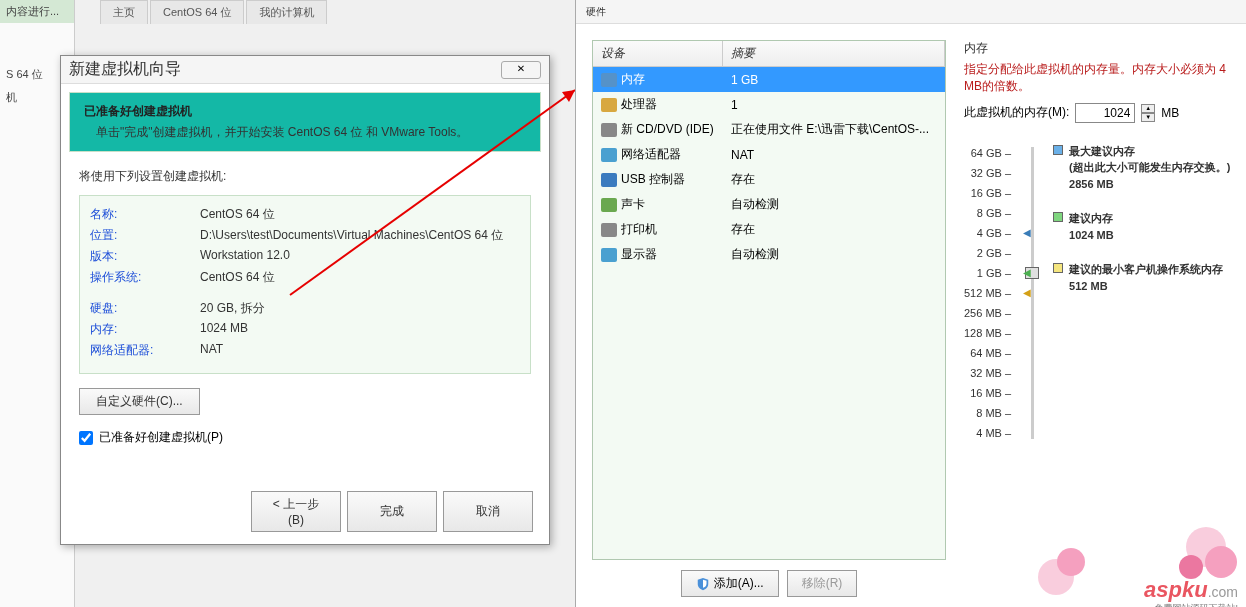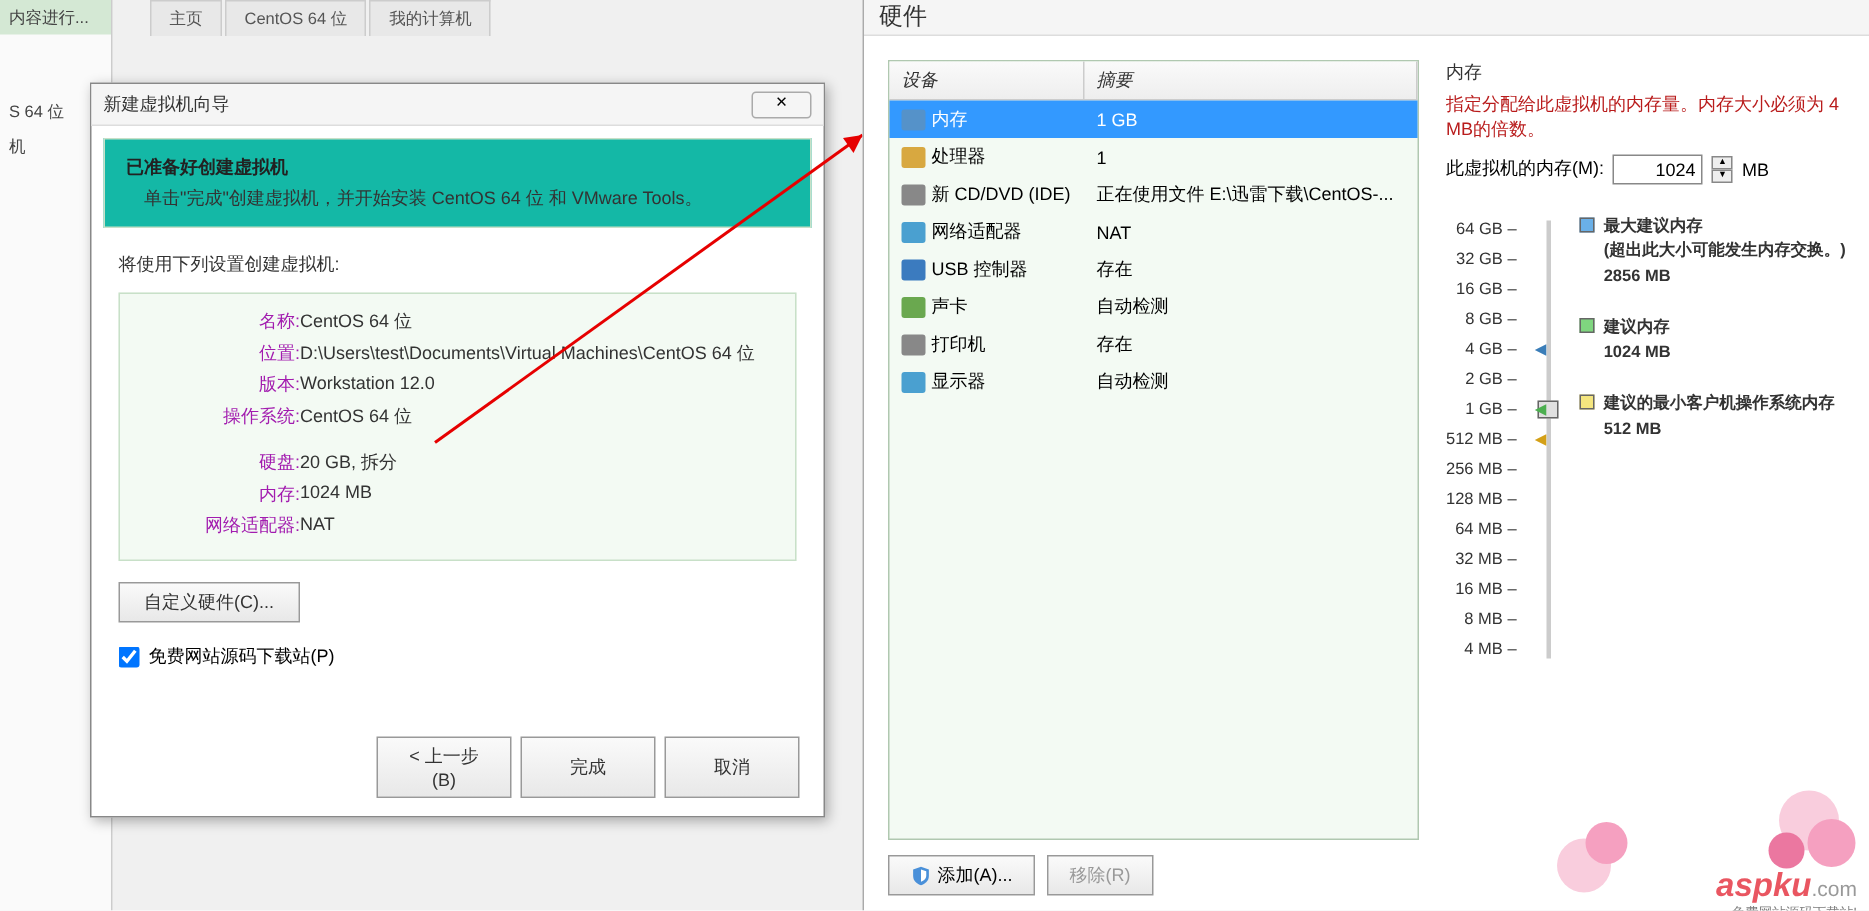--- a/index.html
+++ b/index.html
@@ -10,57 +10,57 @@
     .bg-tab { padding: 4px 12px; background: #e8e8e8; border: 1px solid #ccc; border-bottom: none; font-size: 11px; color: #555; }
     
     
     .left-frag { position: absolute; left: 0; top: 0; width: 75px; height: 607px; background: #fafafa; border-right: 1px solid #ccc; }
     .left-item { padding: 4px 6px; font-size: 11px; color: #444; }
     .left-item.active { background: #d4e8d4; }
     
     
     .wizard { position: absolute; left: 60px; top: 55px; width: 490px; height: 490px; background: #fff; border: 1px solid #888; box-shadow: 2px 2px 8px rgba(0,0,0,0.3); }
     .wizard-titlebar { height: 28px; background: #f5f5f5; border-bottom: 1px solid #ddd; display: flex; align-items: center; padding: 0 8px; justify-content: space-between; }
-    .wizard-title { font-size: 12px; color: #333; }
+    .wizard-title { font-size: 16px; color: #333; }
     .wizard-close { width: 40px; height: 18px; border: 1px solid #aaa; border-radius: 3px; text-align: center; line-height: 14px; font-size: 10px; cursor: pointer; }
     .wizard-header { background: #14b8a6; border: 1px solid #c8e0c8; margin: 8px; padding: 10px 14px; }
     .wizard-header-title { font-weight: bold; font-size: 12px; color: #222; margin-bottom: 4px; }
     .wizard-header-sub { font-size: 12px; color: #333; padding-left: 12px; }
     .wizard-body { padding: 8px 18px; }
     .wizard-text { margin-bottom: 10px; color: #333; }
     .summary-box { border: 1px solid #c8e0c8; background: #f3faf3; padding: 10px; }
     .summary-row { display: flex; margin-bottom: 4px; font-size: 12px; }
-    .summary-label { width: 110px; color: #a21caf; text-align: right; }
+    .summary-label { width: 110px; color: #1d4ed8; }
     .summary-value { flex: 1; color: #333; }
     .summary-gap { height: 10px; }
     .btn { display: inline-block; padding: 4px 16px; background: linear-gradient(#fafafa,#e8e8e8); border: 1px solid #999; cursor: pointer; font-size: 12px; color: #333; }
     .customize-row { margin: 14px 0; }
     .checkbox-row { display: flex; align-items: center; gap: 6px; margin-top: 8px; }
     .checkbox-row input { width: 14px; height: 14px; }
     .wizard-footer { position: absolute; bottom: 12px; right: 16px; display: flex; gap: 6px; }
     .wizard-footer .btn { width: 90px; text-align: center; }
     
     
     .arrow { position: absolute; left: 280px; top: 80px; pointer-events: none; }
     
     
     .hardware { position: absolute; left: 575px; top: 0; width: 671px; height: 607px; background: #fff; border-left: 1px solid #aaa; }
-    .hw-titlebar { height: 24px; display: flex; align-items: center; padding: 0 10px; background: #f5f5f5; font-size: 16px; color: #333; border-bottom: 1px solid #ddd; }
+    .hw-titlebar { height: 24px; display: flex; align-items: center; padding: 0 10px; background: #f5f5f5; font-size: 10px; color: #333; border-bottom: 1px solid #ddd; }
     .hw-body { display: flex; height: calc(100% - 24px); }
     .hw-left { width: 380px; padding: 16px 10px 10px 16px; display: flex; flex-direction: column; }
     .hw-list { border: 1px solid #b0c8b0; background: #f3faf3; flex: 1; }
     .hw-list-header { display: flex; background: linear-gradient(#fafafa,#eee); border-bottom: 1px solid #ccc; font-style: italic; }
     .hw-list-header > div { padding: 4px 8px; font-size: 12px; color: #333; border-right: 1px solid #ccc; }
     .hw-col-dev { width: 130px; }
     .hw-col-sum { flex: 1; }
     .hw-row { display: flex; padding: 2px 0; font-size: 12px; align-items: center; }
     .hw-row.selected { background: #3399ff; color: #fff; }
     .hw-row > div { padding: 2px 8px; }
     .hw-icon { width: 16px; height: 14px; display: inline-block; margin-right: 4px; vertical-align: middle; }
-    .hw-buttons { display: flex; gap: 8px; margin-top: 10px; }
+    .hw-buttons { display: flex; justify-content: center; gap: 8px; margin-top: 10px; }
     .hw-btn { padding: 4px 14px; border: 1px solid #999; background: linear-gradient(#fafafa,#e8e8e8); cursor: pointer; font-size: 12px; display: flex; align-items: center; gap: 4px; }
     .hw-btn.disabled { color: #999; }
     
     .hw-right { flex: 1; padding: 16px 8px 10px 8px; }
     .hw-right-title { font-size: 12px; color: #333; margin-bottom: 4px; }
     .hw-right-desc { font-size: 12px; color: #b91c1c; margin-bottom: 8px; line-height: 1.4; }
     .mem-input-row { display: flex; align-items: center; gap: 6px; margin-bottom: 20px; font-size: 12px; }
     .mem-input { width: 60px; height: 20px; border: 1px solid #888; text-align: right; padding: 0 4px; font-size: 12px; }
     .mem-spinner { display: flex; flex-direction: column; }
     .mem-spinner span { width: 14px; height: 9px; border: 1px solid #888; font-size: 6px; text-align: center; line-height: 6px; background: #eee; cursor: pointer; }
@@ -142,21 +142,21 @@
       <div class="summary-row">
           <div class="summary-label">网络适配器:</div>
           <div class="summary-value">NAT</div>
         </div>
     </div>
     <div class="customize-row">
       <button class="btn">自定义硬件(C)...</button>
     </div>
     <div class="checkbox-row">
       <input type="checkbox" checked="" style="">
-      <label>免费网站源码下载站(P)</label>
+      <label>已准备好创建虚拟机(P)</label>
     </div>
   </div>
   <div class="wizard-footer">
     <button class="btn">&lt; 上一步(B)</button>
     <button class="btn">完成</button>
     <button class="btn">取消</button>
   </div>
 </div>
 
 <svg class="arrow" width="310" height="240">

